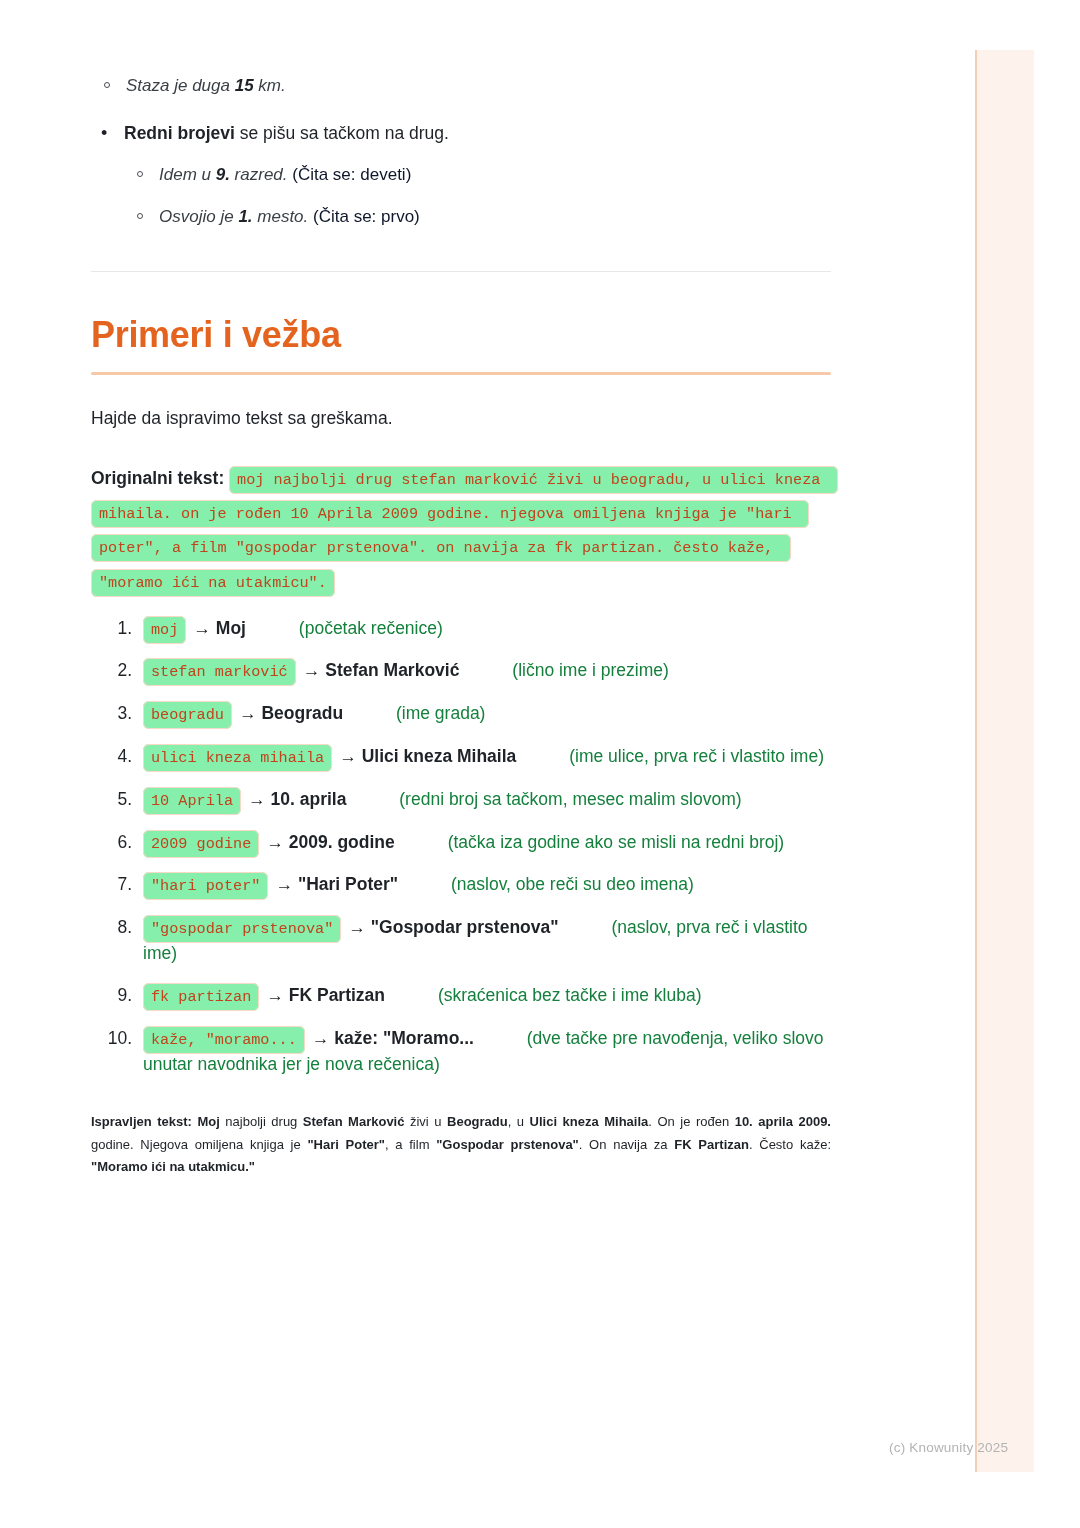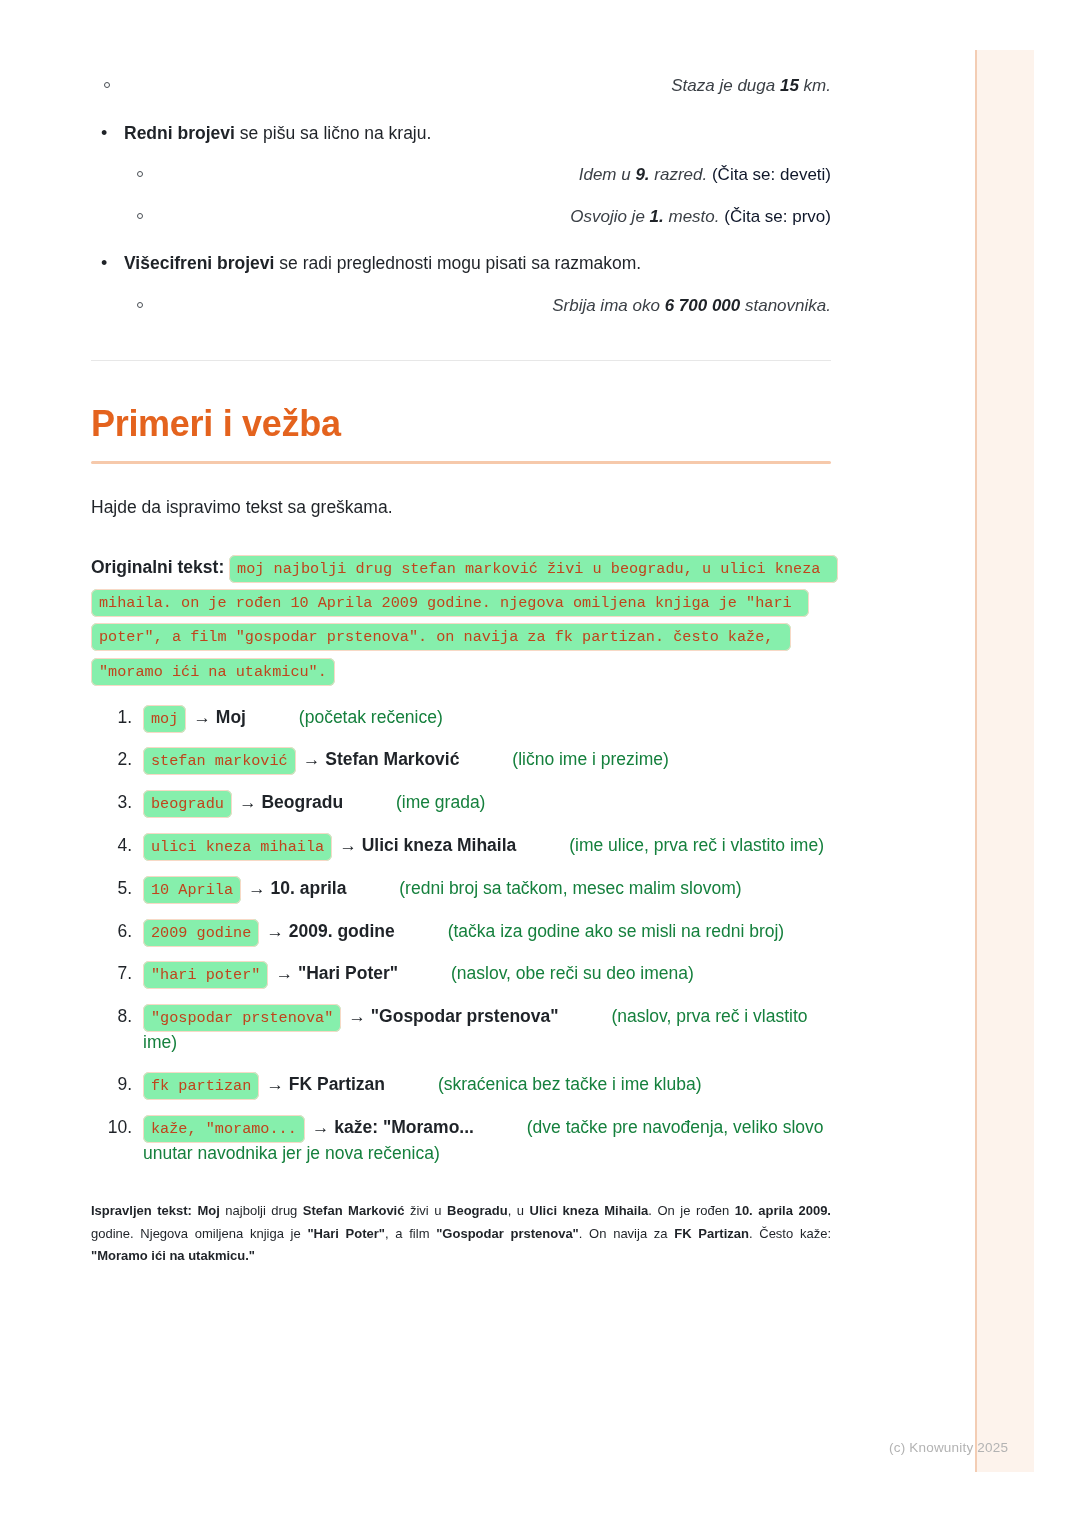--- a/index.html
+++ b/index.html
@@ -66,21 +66,20 @@
     left: 10px;
     top: -1px;
     font-size: 18px;
     color: #1f2328;
   }
 
   ul.lvl2 {
     list-style: none;
     margin: 0;
     padding: 0;
-    text-align: right;
   }
   ul.lvl2 > li.subitem {
     position: relative;
     padding-left: 35px;
     font-size: 17px;
     line-height: 1.45;
     font-style: italic;
     color: #3a3f45;
     margin-top: 17px;
   }
@@ -190,39 +189,31 @@
 
   <div class="top-block">
     <ul class="lvl2">
       <li class="subitem first-sub">
         <span>Staza je duga </span><b>15</b><span> km.</span>
       </li>
     </ul>
 
     <ul class="lvl1">
       <li class="bullet">
-        <b>Redni brojevi</b><span> se pišu sa lično na kraju.</span>
+        <b>Redni brojevi</b><span> se pišu sa tačkom na drug.</span>
         <ul class="lvl2">
           <li class="subitem">
             <span>Idem u </span><b>9.</b><span> razred.</span><span class="paren"> (Čita se: deveti)</span>
           </li>
           <li class="subitem">
             <span>Osvojio je </span><b>1.</b><span> mesto.</span><span class="paren"> (Čita se: prvo)</span>
           </li>
         </ul>
       </li>
 
-      <li class="bullet">
-        <b>Višecifreni brojevi</b><span> se radi preglednosti mogu pisati sa razmakom.</span>
-        <ul class="lvl2">
-          <li class="subitem">
-            <span>Srbija ima oko </span><b>6 700 000</b><span> stanovnika.</span>
-          </li>
-        </ul>
-      </li>
     </ul>
   </div>
 
   <hr class="rule">
 
   <h2 class="section-title">Primeri i vežba</h2>
   <div class="title-underline"></div>
 
   <p class="para">Hajde da ispravimo tekst sa greškama.</p>
 

